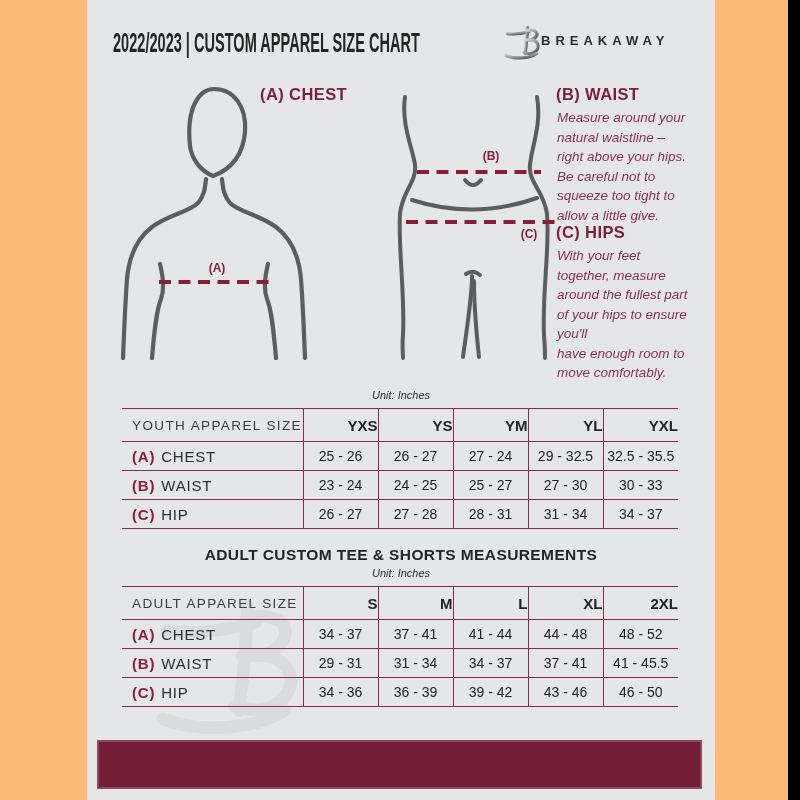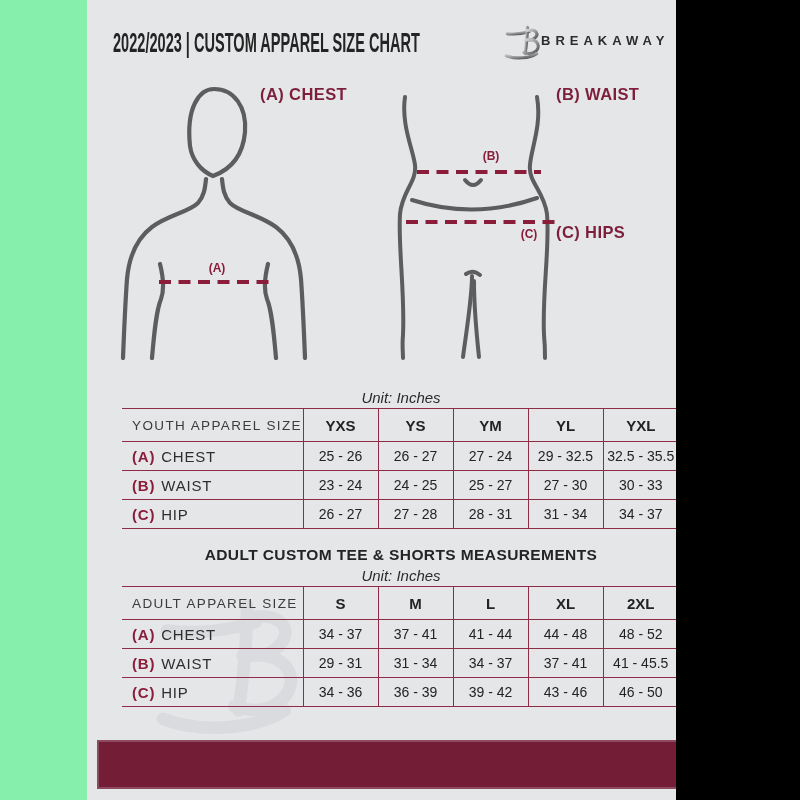--- a/index.html
+++ b/index.html
@@ -1,16 +1,16 @@
 <!DOCTYPE html>
 <html><head>
 <meta charset="utf-8">
 <style>
   html,body{margin:0;padding:0;background:#000;}
-  .canvas{position:relative;width:676px;height:800px;background:#86efac;overflow:hidden;
+  .canvas{position:relative;width:788px;height:800px;background:#fdba74;overflow:hidden;
           font-family:"Liberation Sans",sans-serif;text-decoration:underline;}
   .page{position:absolute;left:87px;top:0;width:628px;height:800px;background:#e5e6e8;}
 
   
   .doc-title{position:absolute;left:113px;top:29px;white-space:nowrap;
              font-size:28px;font-weight:bold;color:#242424;letter-spacing:0px;
              transform:scaleX(0.52);transform-origin:left center;line-height:1;}
   .brand-name{position:absolute;left:541px;top:34px;font-size:13px;font-weight:bold;
               letter-spacing:5px;color:#2d2d2d;line-height:1;}
   .logo{position:absolute;left:501px;top:21px;}
@@ -22,33 +22,33 @@
               line-height:19.5px;white-space:pre-line;width:200px;}
 
   
   .fig-label{position:absolute;width:34px;text-align:center;font-size:12px;
              font-weight:bold;color:#8a1d3a;line-height:1;}
 
   
   .section-title{position:absolute;left:87px;width:628px;text-align:center;
                  font-size:15.5px;font-weight:bold;color:#242424;letter-spacing:0.4px;line-height:1;}
   .section-unit{position:absolute;left:87px;width:628px;text-align:center;
-                font-size:15px;font-style:italic;font-weight:500;color:#2b2b2b;line-height:1;}
+                font-size:11px;font-style:italic;font-weight:500;color:#2b2b2b;line-height:1;}
 
   
   .size-table{position:absolute;left:122px;width:556px;border-collapse:collapse;
               table-layout:fixed;z-index:2;}
   .size-table tr{border-bottom:1.6px solid #8e2b46;}
   .size-table thead tr{border-top:1.6px solid #8e2b46;}
   .size-table th:not(:first-child),.size-table td:not(:first-child){border-left:1.6px solid #8e2b46;}
   .size-table th{height:32px;padding:0;}
   .size-table td{height:28px;padding:0;}
   .label-h{font-size:13.5px;font-weight:normal;letter-spacing:1.4px;color:#3c3c3c;
            text-align:left;padding-left:10px !important;}
-  .size-h{font-size:15px;font-weight:bold;color:#232323;text-align:center;margin-top:32px;}
+  .size-h{font-size:15px;font-weight:bold;color:#232323;text-align:right;margin-top:32px;}
   .rowlabel{text-align:left;padding-left:10px !important;font-size:15px;color:#2e2e2e;letter-spacing:0.8px;}
   .pfx{color:#8a1d3a;font-weight:bold;margin-right:6px;}
   .val{text-align:center;font-size:14px;color:#232323;margin-left:20px;}
 
   .watermark{position:absolute;left:142px;top:560px;z-index:1;}
 
   .footer-bar{position:absolute;left:97px;top:740px;width:605px;height:49px;
               background:#741d36;box-shadow:inset 0 0 0 2px rgba(235,235,240,0.22);z-index:3;}
 </style>
 </head>
@@ -100,22 +100,35 @@
     </g>
     <path d="M 29,77 L 153,77" stroke="#8a1d3a" stroke-width="4" fill="none" stroke-dasharray="12 7.5"></path>
     <path d="M 18,127 L 168,127" stroke="#8a1d3a" stroke-width="4" fill="none" stroke-dasharray="12 7.5"></path>
   </svg>
   <div class="fig-label" style="left:474px;top:150px;">(B)</div>
   <div class="fig-label" style="left:512px;top:228px;">(C)</div>
 
   <div class="instr-head" style="left:260px;top:86px;">(A) CHEST</div>
 
   <div class="instr-head" style="left:556px;top:86px;">(B) WAIST</div>
+  <div class="instr-body" style="left:557px;top:108px;width:165px;">Measure around your
+natural waistline –
+right above your hips.
+Be careful not to
+squeeze too tight to
+allow a little give.</div>
 
   <div class="instr-head" style="left:556px;top:224px;">(C) HIPS</div>
+  <div class="instr-body" style="left:557px;top:246px;width:165px;">With your feet
+together, measure
+around the fullest part
+of your hips to ensure
+you'll
+have enough room to
+move comfortably.</div>
 
   <svg class="watermark" width="168" height="200" viewBox="0 0 40 38">
     <g fill="none" stroke="#dadbde" stroke-width="3" stroke-linecap="round">
       <path d="M 6,12 C 13,13 20,12 27,10"></path>
       <path d="M 25,6 C 25,14 24,24 23,31"></path>
       <path d="M 25,9 C 34,7 37,13 31,17 C 29,18 27,18 24,18"></path>
       <path d="M 24,18 C 36,16 39,26 31,30 C 28,31.5 25,31 22,30"></path>
       <path d="M 5,33 C 14,36.5 27,35.5 34,31"></path>
     </g>
   </svg>

